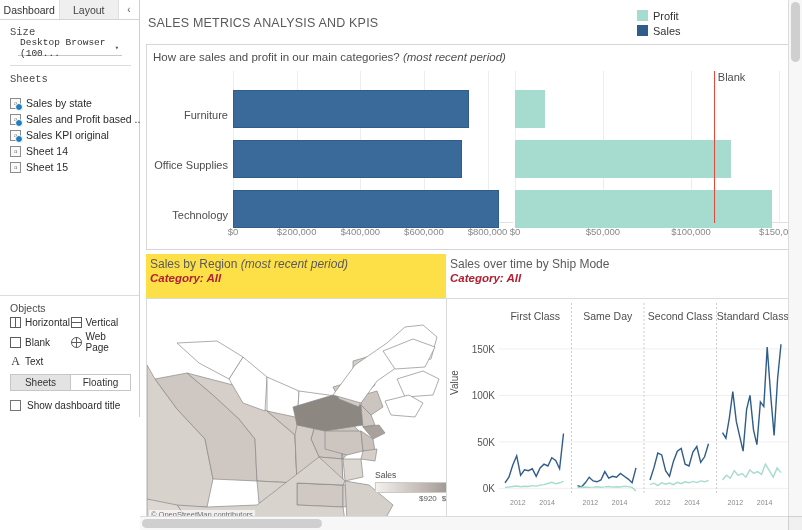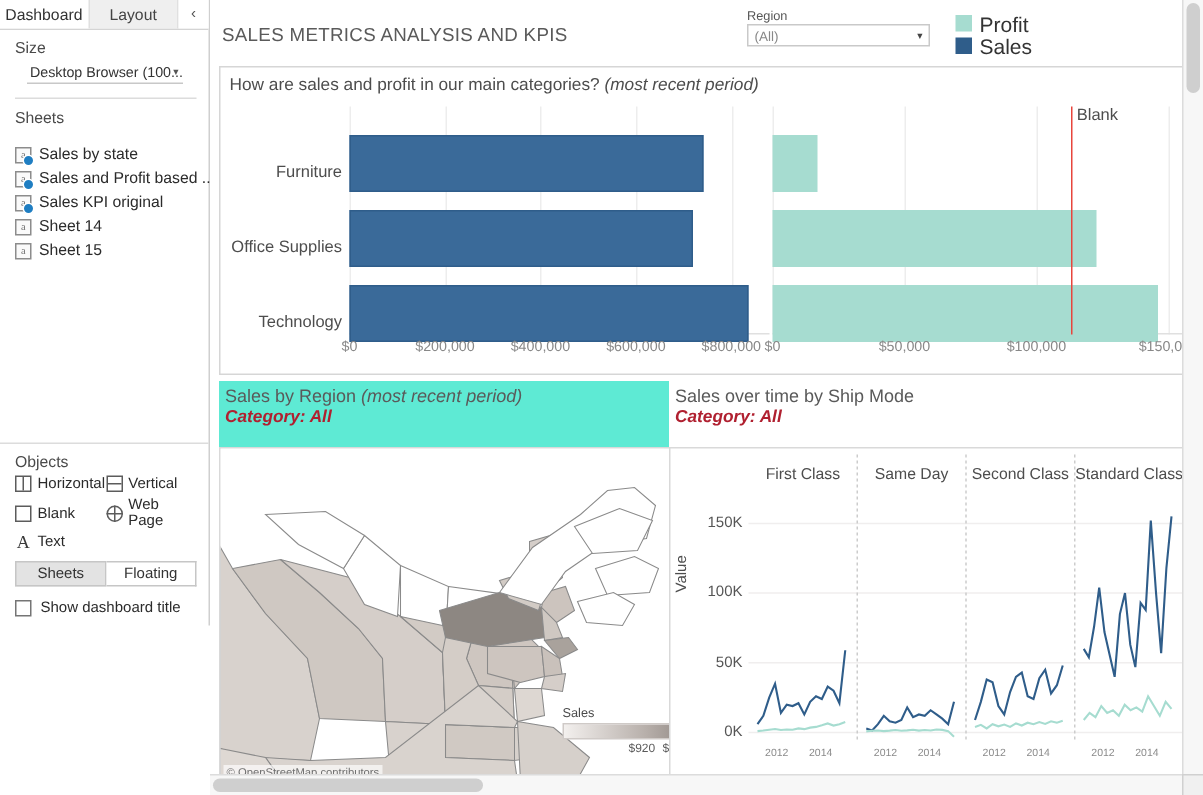--- a/index.html
+++ b/index.html
@@ -30,21 +30,21 @@
   .tab {
     flex: 1; display: flex; align-items: center; justify-content: center;
     font-size: 10.5px; color: #333; background: #ffffff;
     border-right: 1px solid #e0e0e0;
   }
   .tab.inactive { background: #efefef; color: #444; }
   .tab-collapse {
     width: 20px; display: flex; align-items: center; justify-content: center;
     font-size: 10px; color: #555; background: #ffffff;
   }
-  .section-pad { padding: 6px 8px 0 10px; }
+  .section-pad { padding: 6px 8px 0 10px; font-family: Liberation Mono, monospace; }
   .section-title {
     font-size: 10.5px; color: #4a4a4a; margin: 0 0 3px 0;
   }
   .size-select {
     margin-left: 8px; width: 104px; height: 15px;
     border: none; border-bottom: 1px solid #c8c8c8;
     display: flex; align-items: center;
     font-size: 9.5px; color: #333; position: relative;
     padding-left: 2px;
   }
@@ -112,21 +112,21 @@
   .region-label { font-size: 8.5px; color: #555; margin-bottom: 1px; }
   .region-box {
     height: 15px; border: 1px solid #c9c9c9; background: #fff;
     display: flex; align-items: center; position: relative;
     font-size: 9px; color: #888; padding-left: 4px;
   }
   .region-box .caret { position: absolute; right: 4px; font-size: 7px; color: #444; }
   .legend { position: absolute; left: 497px; top: 8px; }
   .legend-row { display: flex; align-items: center; gap: 5px; height: 15px; }
   .legend-sw { width: 11px; height: 11px; flex: 0 0 11px; }
-  .legend-txt { font-size: 14px; color: #333; }
+  .legend-txt { font-size: 11px; color: #333; }
 
   
   .bar-panel {
     position: absolute; left: 6px; top: 44px;
     width: 650px; height: 206px;
     border: 1px solid #d6d6d6; background: #fff;
   }
   .bar-q {
     position: absolute; left: 6px; top: 6px;
     font-size: 11.5px; color: #4d4d4d;
@@ -150,21 +150,21 @@
   .tick {
     position: absolute; top: 2px; font-size: 9.5px; color: #888;
     transform: translateX(-50%); white-space: nowrap;
   }
   .target-line { position: absolute; top: 0; bottom: 0; width: 1.5px; background: #e8453c; }
   .target-lbl { position: absolute; font-size: 11px; color: #4d4d4d; }
 
   
   .map-panel {
     position: absolute; left: 6px; top: 254px; width: 336px; height: 272px;
-    background: #5eead4; overflow: hidden;
+    background: #fde047; overflow: hidden;
   }
   .panel-title { font-size: 12px; color: #5a5a5a; padding: 3px 0 0 4px; }
   .panel-title i { font-style: italic; }
   .panel-sub {
     font-size: 11.5px; color: #b02030; font-style: italic; font-weight: bold;
     padding: 1px 0 2px 4px;
   }
   .map-frame {
     position: absolute; left: 0; top: 44px; right: 0; bottom: 4px;
     border: 1px solid #d9d9d9; background: #ffffff; overflow: hidden;
@@ -308,27 +308,20 @@
         <span>Show dashboard title</span>
       </div>
     </div>
   </div>
 
   <div class="dash">
 
     <div class="dash-header">
       <div class="dash-title">SALES METRICS ANALYSIS AND KPIS</div>
 
-      <div class="region-filter">
-        <div class="region-label">Region</div>
-        <div class="region-box">
-          <span>(All)</span>
-          <span class="caret">▾</span>
-        </div>
-      </div>
 
       <div class="legend">
         <div class="legend-row">
           <span class="legend-sw" style="background:#a6dcd0"></span>
           <span class="legend-txt">Profit</span>
         </div>
         <div class="legend-row">
           <span class="legend-sw" style="background:#2f5d8a"></span>
           <span class="legend-txt">Sales</span>
         </div>

